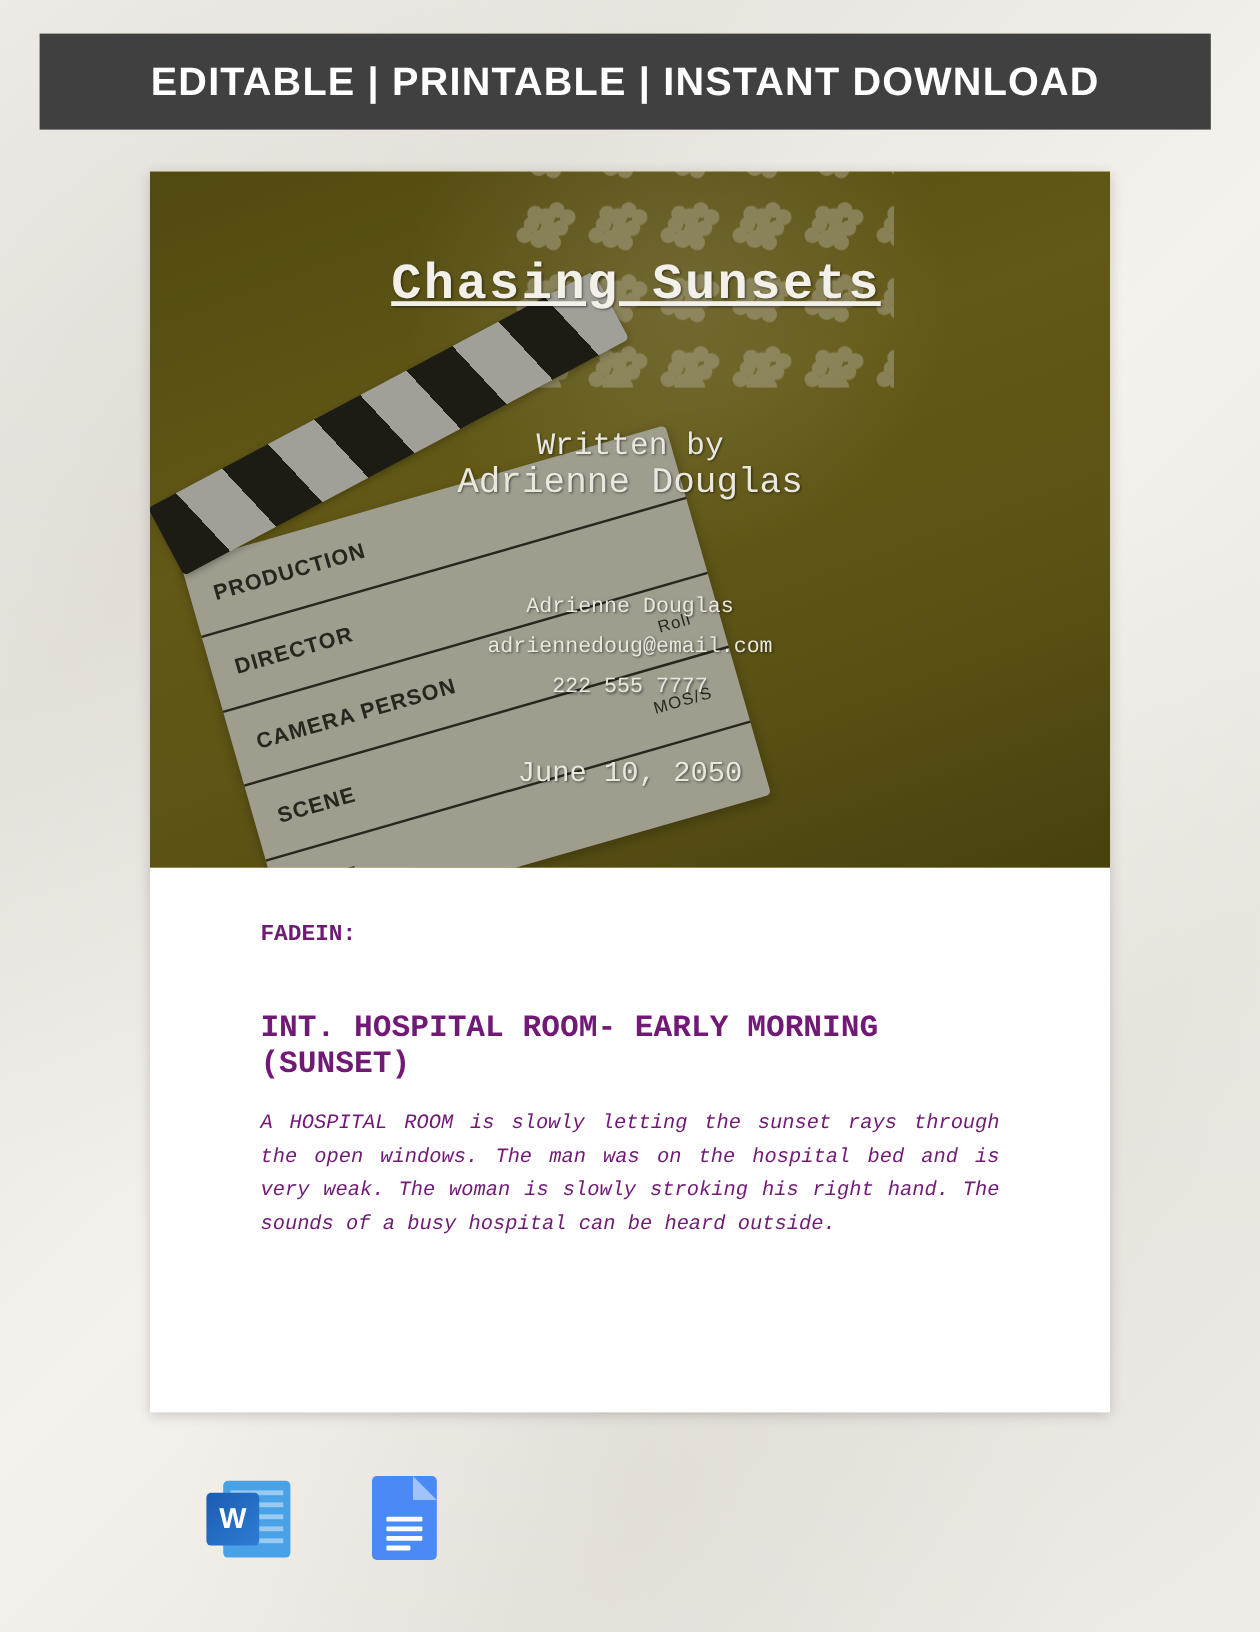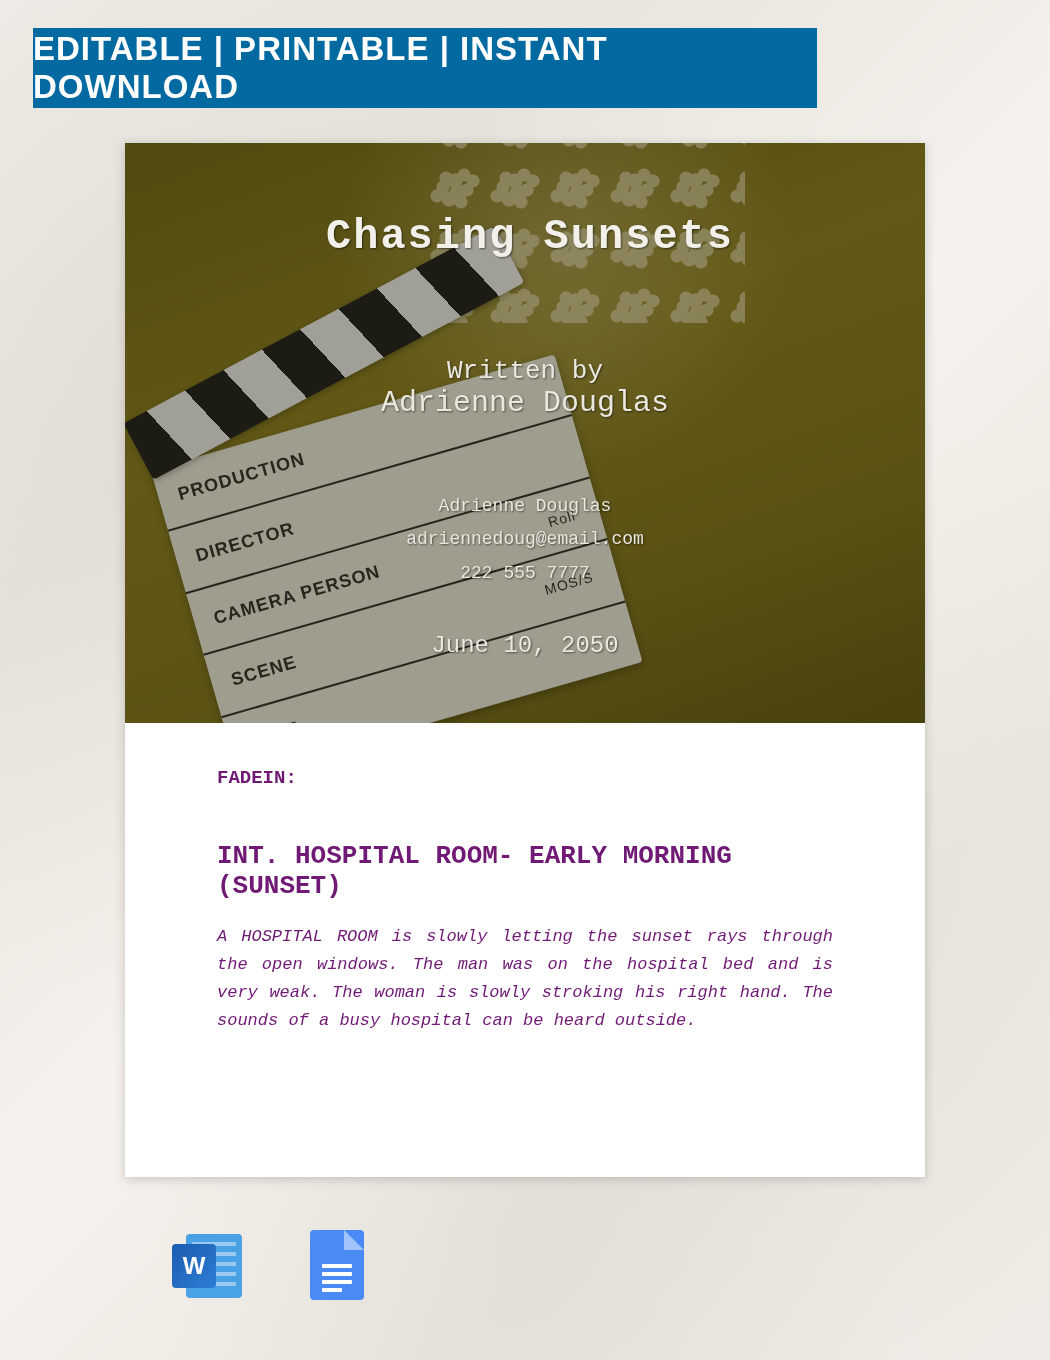--- a/index.html
+++ b/index.html
@@ -20,23 +20,23 @@
     background:
       radial-gradient(ellipse at 20% 30%, rgba(200,195,185,0.25) 0%, transparent 45%),
       radial-gradient(ellipse at 80% 70%, rgba(210,205,195,0.2) 0%, transparent 40%),
       radial-gradient(ellipse at 50% 90%, rgba(190,185,175,0.18) 0%, transparent 50%);
     pointer-events: none;
   }
   .banner {
     position: absolute;
     left: 33px;
     top: 28px;
-    width: 784px;
+    width: 976px;
     height: 80px;
-    background: #0369a1;
+    background: #404040;
     color: #fff;
     font-weight: 700;
     font-size: 33px;
     letter-spacing: 1px;
     display: flex;
     align-items: center;
     justify-content: center;
     font-family: Arial, Helvetica, sans-serif;
   }
   .doc {
@@ -145,20 +145,21 @@
     padding-top: 70px;
     text-shadow: 1px 1px 2px rgba(0,0,0,0.5);
   }
   .title {
     font-size: 42px;
     font-weight: bold;
     color: #f2f0e8;
     letter-spacing: 2px;
     margin-bottom: 95px;
     margin-left: 10px;
+    text-decoration: underline;
   }
   .byline-label { font-size: 26px; }
   .byline-name { font-size: 30px; margin-bottom: 70px; }
   .contact-line { font-size: 18px; line-height: 1.85; }
   .date-line { font-size: 24px; margin-top: 42px; }
 
   .script-body {
     padding: 44px 92px 0 92px;
     font-family: "Courier New", Courier, monospace;
     color: #701a75;

